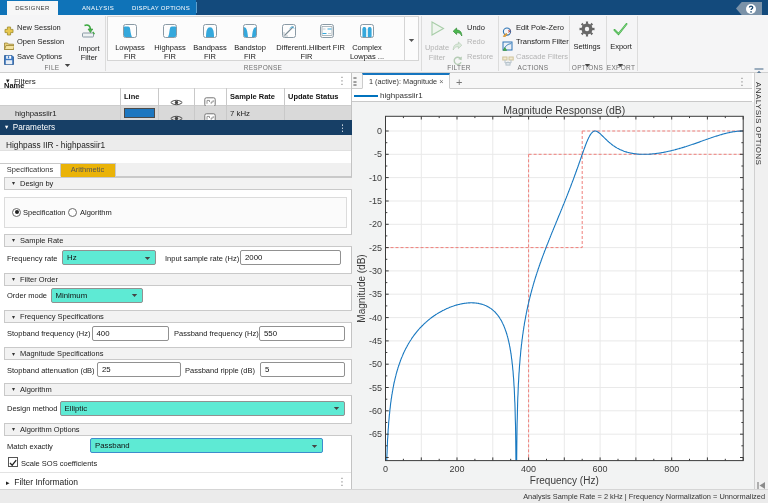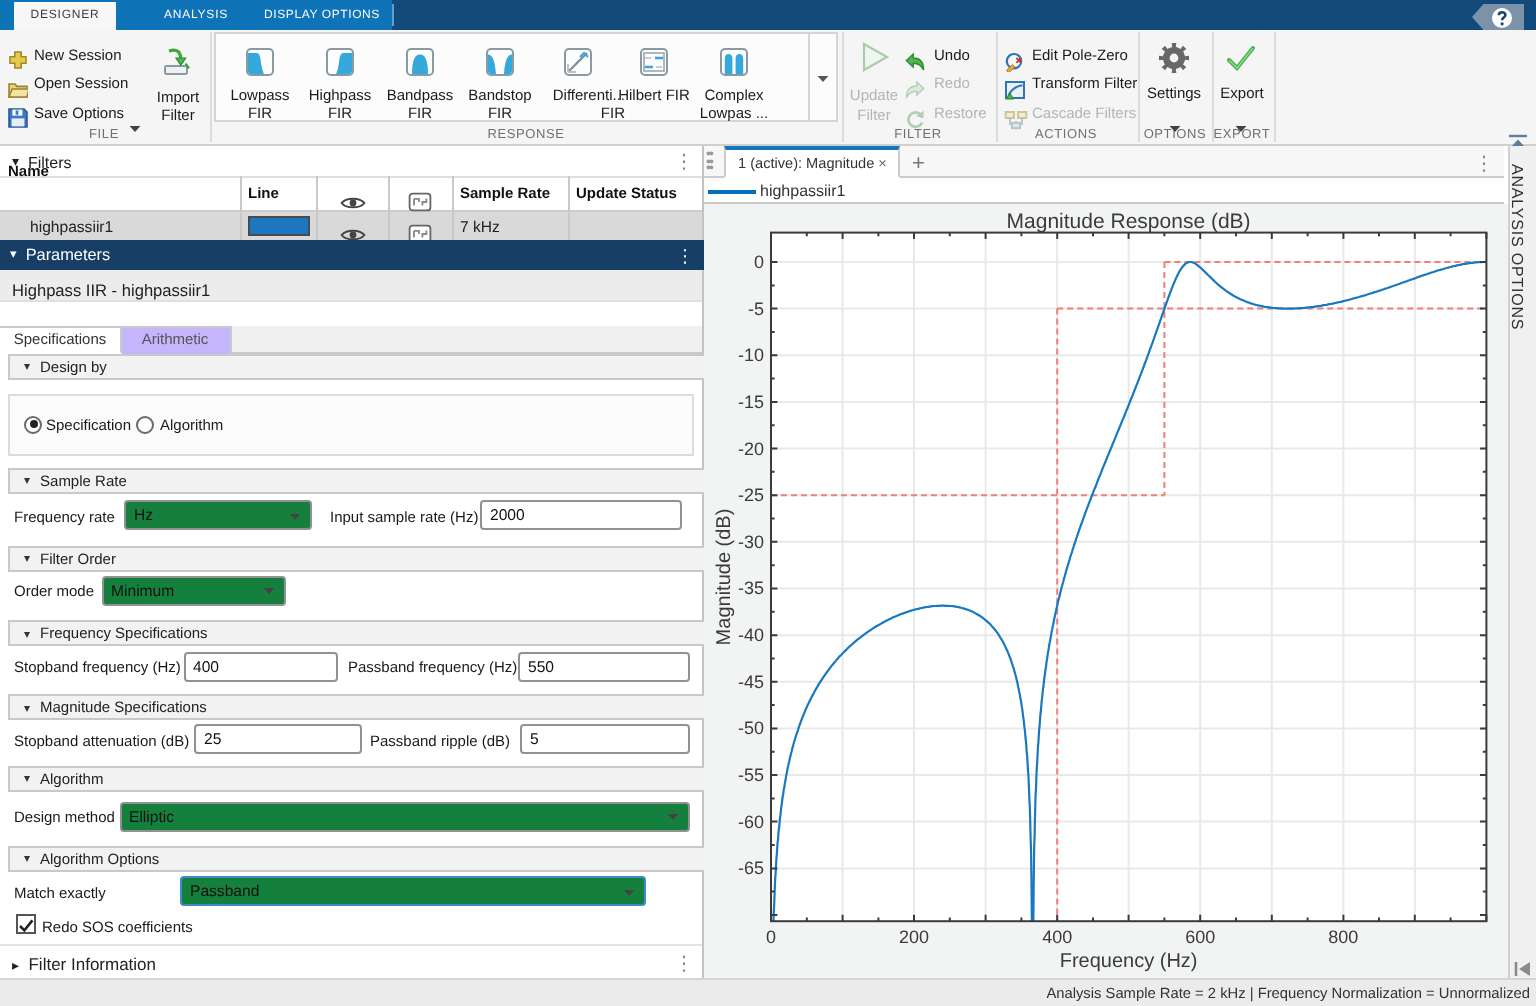--- a/index.html
+++ b/index.html
@@ -2,21 +2,21 @@
 <html><head><meta charset="utf-8"><style>
 
 *{margin:0;padding:0;box-sizing:border-box}
 html,body{width:768px;height:503px;overflow:hidden;font-family:"Liberation Sans",sans-serif;background:#fff}
 .ab{position:absolute}
 .lbl{font-size:7.5px;color:#1a1a1a;white-space:nowrap}
 .seclab{font-size:6.5px;color:#707070;letter-spacing:0.3px}
 .hdr{position:absolute;left:4px;right:4px;height:13px;background:#f2f2f2;border:1px solid #c9c9c9;font-size:7.5px;color:#222;line-height:11.5px;padding-left:7px;white-space:nowrap}
 .hdr .tri{display:inline-block;margin-right:5px;font-size:6px;vertical-align:0.5px;color:#333}
 .inp{position:absolute;background:#fff;border:1px solid #919191;border-radius:2px;font-size:7.8px;color:#111;padding:0 4px;line-height:13px}
-.dd{position:absolute;background:#15803d;border:1px solid #919191;border-radius:2px;font-size:7.8px;color:#111;padding:0 4px;line-height:13px}
+.dd{position:absolute;background:#5eead4;border:1px solid #919191;border-radius:2px;font-size:7.8px;color:#111;padding:0 4px;line-height:13px}
 .dd svg{position:absolute;right:4px;top:4.5px}
 .vsep{position:absolute;top:16px;height:55px;width:1px;background:#dcdcdc}
 
 </style></head><body>
 <div class="ab" style="left:0;top:0;width:768px;height:15px;background:#134a7c"></div>
 <div class="ab" style="left:0;top:0;width:196px;height:15px;background:#0f73b8"></div>
 <div class="ab" style="left:196px;top:2px;width:1px;height:11px;background:#5da0cf"></div>
 <div class="ab" style="left:7px;top:1px;width:51px;height:14px;background:#f7f7f7;font-size:6px;color:#3c3c3c;text-align:center;line-height:14px;letter-spacing:0.4px">DESIGNER</div>
 <div class="ab" style="left:68px;top:1px;width:60px;height:14px;font-size:6px;color:#fff;text-align:center;line-height:14px;letter-spacing:0.4px">ANALYSIS</div>
 <div class="ab" style="left:126px;top:1px;width:70px;height:14px;font-size:6px;color:#fff;text-align:center;line-height:14px;letter-spacing:0.3px">DISPLAY OPTIONS</div>
@@ -247,21 +247,21 @@
       <rect x="0.8" y="0.8" width="10.4" height="8.4" rx="1.5" fill="#fff" stroke="#666" stroke-width="0.9"></rect>
       <path d="M3 6.8 V3.4 M3 3.4 h2.5 V5 M7.2 6.8 V5 h2 V3.2" stroke="#888" stroke-width="0.9" fill="none"></path>
     </svg></div>
 <div class="ab" style="left:230px;top:108.5px;font-size:7.8px;color:#222">7 kHz</div>
 <div class="ab" style="left:0;top:120px;width:352px;height:14.5px;background:#173f66"></div>
 <div class="ab" style="left:5px;top:123px;font-size:8.2px;color:#fff"><span style="font-size:6.5px;vertical-align:1px">▾</span>&nbsp;&nbsp;Parameters</div>
 <div class="ab" style="left:338px;top:122.5px;font-size:9px;color:#fff">⋮</div>
 <div class="ab" style="left:0;top:134.5px;width:351px;height:16px;background:#ececec;border-bottom:1px solid #e0e0e0"></div>
 <div class="ab" style="left:6px;top:139.5px;font-size:8.3px;color:#222">Highpass IIR - highpassiir1</div>
 <div class="ab" style="left:0;top:163px;width:351px;height:13.5px;background:#f0f0f0;border-bottom:1px solid #c9c9c9"></div>
-<div class="ab" style="left:60.5px;top:163px;width:55px;height:16px;background:#c4b5fd;border:1px solid #c9c9c9;border-left:none;font-size:7.5px;color:#555;text-align:center;line-height:12.5px">Arithmetic</div>
+<div class="ab" style="left:60.5px;top:163px;width:55px;height:16px;background:#eab308;border:1px solid #c9c9c9;border-left:none;font-size:7.5px;color:#555;text-align:center;line-height:12.5px">Arithmetic</div>
 <div class="ab" style="left:0;top:163px;width:61px;height:13.5px;background:#fff;border:1px solid #c9c9c9;border-left:none;border-bottom:1px solid #fff;font-size:7.5px;color:#333;text-align:center;line-height:12.5px">Specifications</div>
 <div class="hdr" style="top:176.5px"><span class="tri">▾</span>Design by</div>
 <div class="ab" style="left:4px;top:196.5px;width:343px;height:31px;border:1px solid #dcdcdc;background:#fbfbfb"></div>
 <div class="ab" style="left:12px;top:207.5px;width:9px;height:9px;border:1px solid #6a6a6a;border-radius:50%;background:#fff"></div>
 <div class="ab" style="left:14.5px;top:210px;width:4px;height:4px;border-radius:50%;background:#222"></div>
 <div class="ab lbl" style="left:23px;top:208px">Specification</div>
 <div class="ab" style="left:68px;top:207.5px;width:9px;height:9px;border:1px solid #6a6a6a;border-radius:50%;background:#fff"></div>
 <div class="ab lbl" style="left:80px;top:208px">Algorithm</div>
 <div class="hdr" style="top:233.5px"><span class="tri">▾</span>Sample Rate</div>
 <div class="ab lbl" style="left:7px;top:254px">Frequency rate</div>
@@ -292,21 +292,21 @@
     </svg></div>
 <div class="hdr" style="top:422.5px"><span class="tri">▾</span>Algorithm Options</div>
 <div class="ab lbl" style="left:7px;top:442px">Match exactly</div>
 <div class="dd" style="left:90px;top:438px;width:233px;height:15px;border-color:#3e8ccc">Passband<svg width="7" height="5" viewBox="0 0 7 5">
       <path d="M0.8 1 L3.5 4 L6.2 1 Z" fill="#444"></path>
     </svg></div>
 <div class="ab" style="left:7.5px;top:457px;width:10px;height:10px;border:1px solid #555;background:#fff"></div>
 <svg class="ab" style="left:8px;top:457.5px" width="10" height="10" viewBox="0 0 10 10">
     <path d="M2 5 L4.2 7.2 L8.2 2.2" stroke="#222" stroke-width="1.3" fill="none"></path>
   </svg>
-<div class="ab lbl" style="left:21px;top:458.5px">Redo SOS coefficients</div>
+<div class="ab lbl" style="left:21px;top:458.5px">Scale SOS coefficients</div>
 <div class="ab" style="left:0;top:472px;width:351px;height:16.5px;border-top:1px solid #e3e3e3"></div>
 <div class="ab" style="left:6px;top:476.5px;font-size:8.5px;color:#222"><span style="font-size:7px">▸</span>&nbsp; Filter Information</div>
 <div class="ab" style="left:337px;top:476px;font-size:10px;color:#888">⋮</div>
 <div class="ab" style="left:352px;top:73px;width:400px;height:16px;background:#f7f7f7;border-bottom:1px solid #ccc"></div>
 <div class="ab" style="left:353px;top:76px;width:6px;height:10px;color:#999;font-size:7px;line-height:3.5px;letter-spacing:-1px">••<br>••<br>••</div>
 <div class="ab" style="left:362px;top:73px;width:88px;height:16px;background:#fff;border:1px solid #ccc;border-top:2px solid #1575bf;border-bottom:1px solid #fff;font-size:7.3px;color:#333;line-height:13px;padding-left:6px">1 (active): Magnitude <span style="color:#666">×</span></div>
 <div class="ab" style="left:456px;top:76px;font-size:11px;color:#777">+</div>
 <div class="ab" style="left:737px;top:76px;font-size:10px;color:#888">⋮</div>
 <div class="ab" style="left:352px;top:89px;width:400px;height:13px;background:#fff;border-bottom:1px solid #c9c9c9"></div>
 <div class="ab" style="left:354px;top:95px;width:24px;height:1.5px;background:#0072bd"></div>

